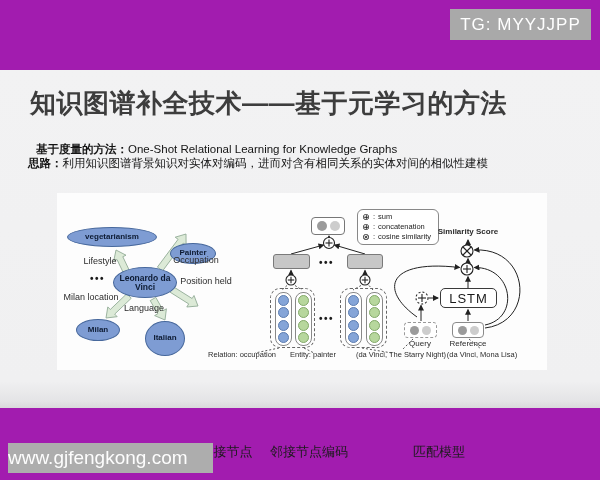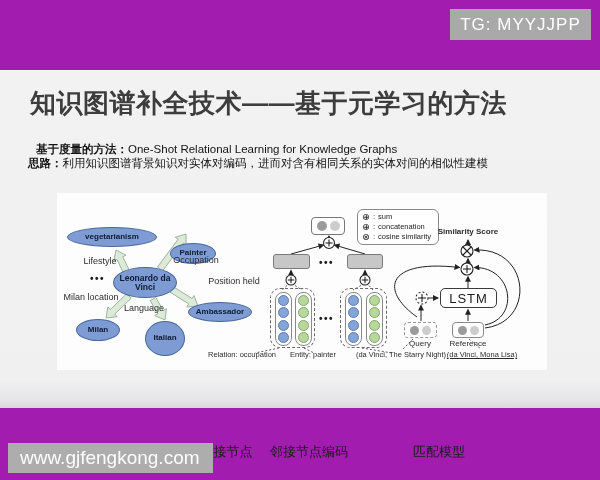--- a/index.html
+++ b/index.html
@@ -49,21 +49,21 @@
   .slabel{position:absolute;font-size:7.5px;color:#2b2b2b;text-align:center;white-space:nowrap;}
   .lstm{position:absolute;left:383px;top:95px;width:57px;height:20px;border:1.5px solid #3a3a3a;
         border-radius:5px;background:#fff;display:flex;align-items:center;justify-content:center;
         font-size:13px;letter-spacing:1px;color:#1a1a1a;box-sizing:border-box;}
   .qr-box{border-style:dashed;border-color:#999;}
   .rf-box{border-color:#8a8a8a;}
 
   .caption{position:absolute;top:373px;font-size:13px;color:#1b1b1b;white-space:nowrap;}
 
   .watermark{position:absolute;left:8px;top:443px;width:205px;height:30px;background:#adadad;
-             color:#fdfdfd;font-size:19px;line-height:30px;padding-left:12px;box-sizing:border-box;}
+             color:#fdfdfd;font-size:19px;line-height:30px;box-sizing:border-box;}
 
   .ln{stroke:#222;stroke-width:1;fill:none;}
   .lnd{stroke:#444;stroke-width:0.9;fill:none;stroke-dasharray:2,2;}
   .opnode{fill:#fff;stroke:#222;stroke-width:1.1;}
   .opline{stroke:#222;stroke-width:1.1;}
   .green-arrow{fill:#dcead7;stroke:#92ac96;stroke-width:0.9;}
 </style>
 </head>
 <body>
 
@@ -156,25 +156,24 @@
           <line class="opline" x1="361" y1="105" x2="369" y2="105"></line>
           <line class="opline" x1="365" y1="101" x2="365" y2="109"></line>
         </g>
       </svg>
 
       <div class="ell" style="left:10px;top:34px;width:90px;height:20px;font-size:8px;">vegetarianism</div>
       <div class="ell" style="left:113px;top:18px;width:46px;height:21px;font-size:8px;margin-top:32px;">Painter</div>
       <div class="ell" style="left:56px;top:74px;width:64px;height:31px;font-size:8.5px;">Leonardo da Vinci</div>
       <div class="ell" style="left:19px;top:126px;width:44px;height:22px;font-size:8px;">Milan</div>
       <div class="ell" style="left:88px;top:128px;width:40px;height:35px;font-size:8px;">Italian</div>
-      <div class="ell" style="left:131px;top:109px;width:64px;height:20px;font-size:8px;">Ambassador</div>
 
       <div class="elabel" style="left:20px;top:63px;width:46px;">Lifestyle</div>
       <div class="elabel" style="left:112px;top:62px;width:54px;">Occupation</div>
-      <div class="elabel" style="left:120px;top:83px;width:58px;padding-left:28px;">Position held</div>
+      <div class="elabel" style="left:120px;top:83px;width:58px;">Position held</div>
       <div class="elabel" style="left:6px;top:99px;width:56px;">Milan location</div>
       <div class="elabel" style="left:62px;top:110px;width:50px;">Language</div>
       <div class="dots" style="left:33px;top:80px;">•••</div>
 
       <div class="chipbox" style="left:254px;top:24px;width:34px;height:18px;">
         <span class="c-dark"></span>
           <span class="c-light"></span>
       </div>
 
       <div class="legend">
@@ -225,21 +224,21 @@
             <span class="dotg"></span>
             <span class="dotg"></span>
             <span class="dotg"></span>
         </div>
       </div>
       <div class="dots" style="left:262px;top:120px;">•••</div>
 
       <div class="slabel" style="left:135px;top:157px;width:100px;">Relation: occupation</div>
       <div class="slabel" style="left:216px;top:157px;width:80px;">Entity: painter</div>
       <div class="slabel" style="left:294px;top:157px;width:100px;">(da Vinci,  The Starry Night)</div>
-      <div class="slabel" style="left:375px;top:157px;width:100px;text-decoration:underline;">(da Vinci, Mona Lisa)</div>
+      <div class="slabel" style="left:375px;top:157px;width:100px;">(da Vinci, Mona Lisa)</div>
 
       <div class="slabel" style="left:366px;top:34px;width:90px;font-size:8px;font-weight:bold;">Similarity Score</div>
       <div class="lstm">LSTM</div>
       <div class="chipbox qr-box" style="left:347px;top:129px;width:33px;height:16px;">
         <span class="c-dark c-sm"></span>
           <span class="c-light c-sm"></span>
       </div>
       <div class="chipbox rf-box" style="left:395px;top:129px;width:32px;height:16px;">
         <span class="c-dark c-sm"></span>
           <span class="c-light c-sm"></span>

